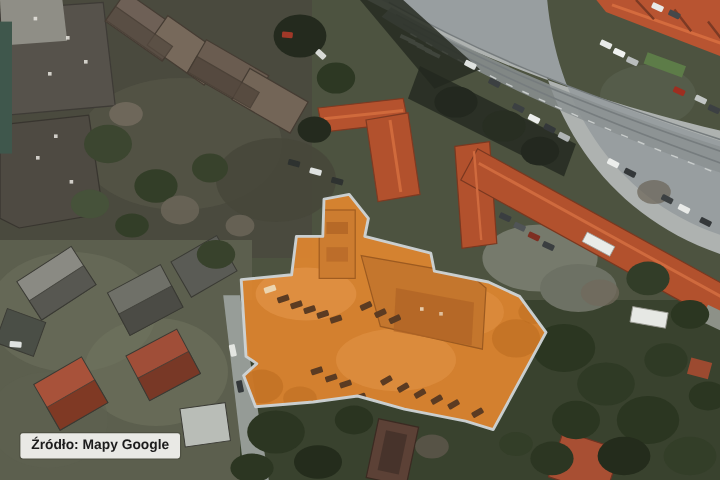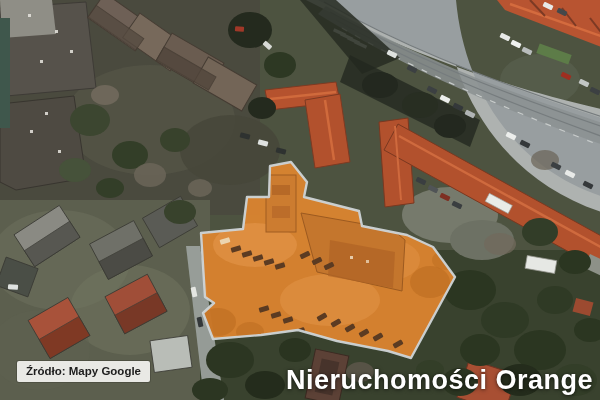--- a/index.html
+++ b/index.html
@@ -275,15 +275,14 @@
     </g>
 
     <polygon points="270,166 291,162 307,182 304,197 359,211 362,226 407,235 433,247 455,277 411,358 388,351 337,341 298,330 261,335 213,339 203,313 214,303 205,297 201,233 243,229 247,197 269,197" fill="none" stroke="#cdd4d7" stroke-width="2.4" stroke-linejoin="round" opacity=".95"></polygon>
   </g>
 </svg>
 
 <div class="attribution">
   <span>Źródło: Mapy Google</span>
 </div>
 
-<div class="watermark">Nieruchomości Orange</div>
 
 </div>
 
 </body></html>

